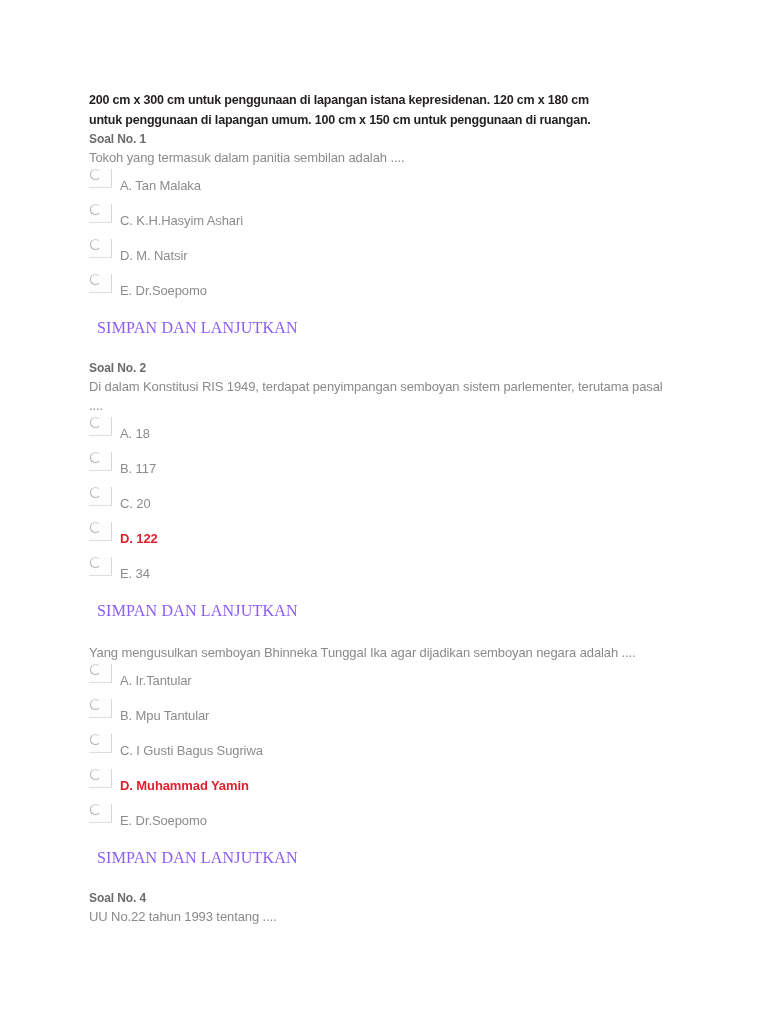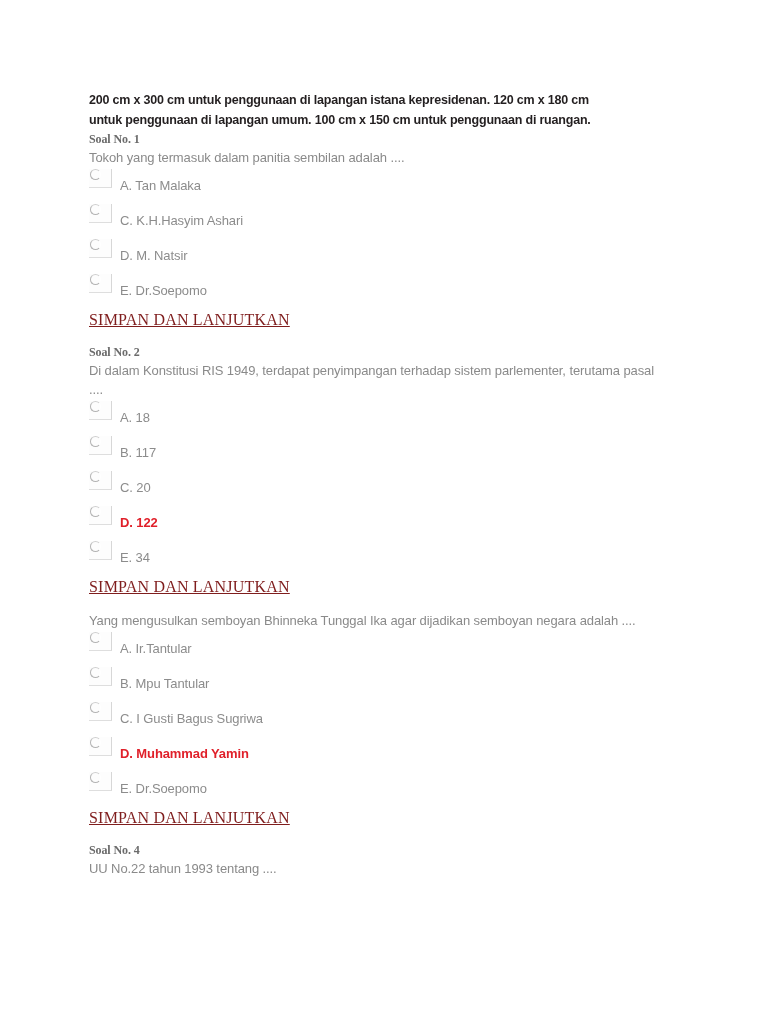--- a/index.html
+++ b/index.html
@@ -41,21 +41,21 @@
     line-height: 20px;
     letter-spacing: -0.2px;
     width: 535px;
     margin: 0 0 1px 0;
   }
 
   
   .question-block { margin: 0; }
 
   .soal-label {
-    font-family: Liberation Serif, serif;
+    font-family: Liberation Sans, sans-serif;
     font-size: 12px;
     font-weight: bold;
     color: #6b6b6b;
     line-height: 17px;
     margin: 0;
     letter-spacing: -0.1px;
   }
 
   .soal-text {
     font-family: "Liberation Sans", sans-serif;
@@ -120,26 +120,25 @@
   .option-row.correct .option-label {
     color: #e0202a;
     font-weight: bold;
   }
 
   
   .simpan {
     font-family: "Liberation Serif", serif;
     font-size: 16px;
     font-weight: normal;
-    color: #7f1d1d;
+    color: #8b5cf6;
     line-height: 20px;
     letter-spacing: 0.2px;
-    margin: 0;
+    margin: 8px;
     display: inline-block;
-    text-decoration: underline;
   }
 </style>
 </head>
 <body>
 
 <div class="page">
   <div class="content">
 
     <p class="intro">200 cm x 300 cm untuk penggunaan di lapangan istana kepresidenan. 120 cm x 180 cm untuk penggunaan di lapangan umum. 100 cm x 150 cm untuk penggunaan di ruangan.</p>
 
@@ -176,21 +175,21 @@
     </span>
     <span class="option-label">E. Dr.Soepomo</span>
   </li>
 </ul>
   </div>
 <div style="margin: 3px 0px 14px;">
   <div class="simpan">SIMPAN DAN LANJUTKAN</div>
 </div>
   <div class="question-block">
     <p class="soal-label">Soal No. 2</p>
-    <p class="soal-text">Di dalam Konstitusi RIS 1949, terdapat penyimpangan terhadap sistem parlementer, terutama pasal ....</p>
+    <p class="soal-text">Di dalam Konstitusi RIS 1949, terdapat penyimpangan semboyan sistem parlementer, terutama pasal ....</p>
     <ul class="options">
   <li class="option-row">
     <span class="radio-widget">
       <span class="ring"></span>
     </span>
     <span class="option-label">A. 18</span>
   </li>
 
   <li class="option-row">
     <span class="radio-widget">

